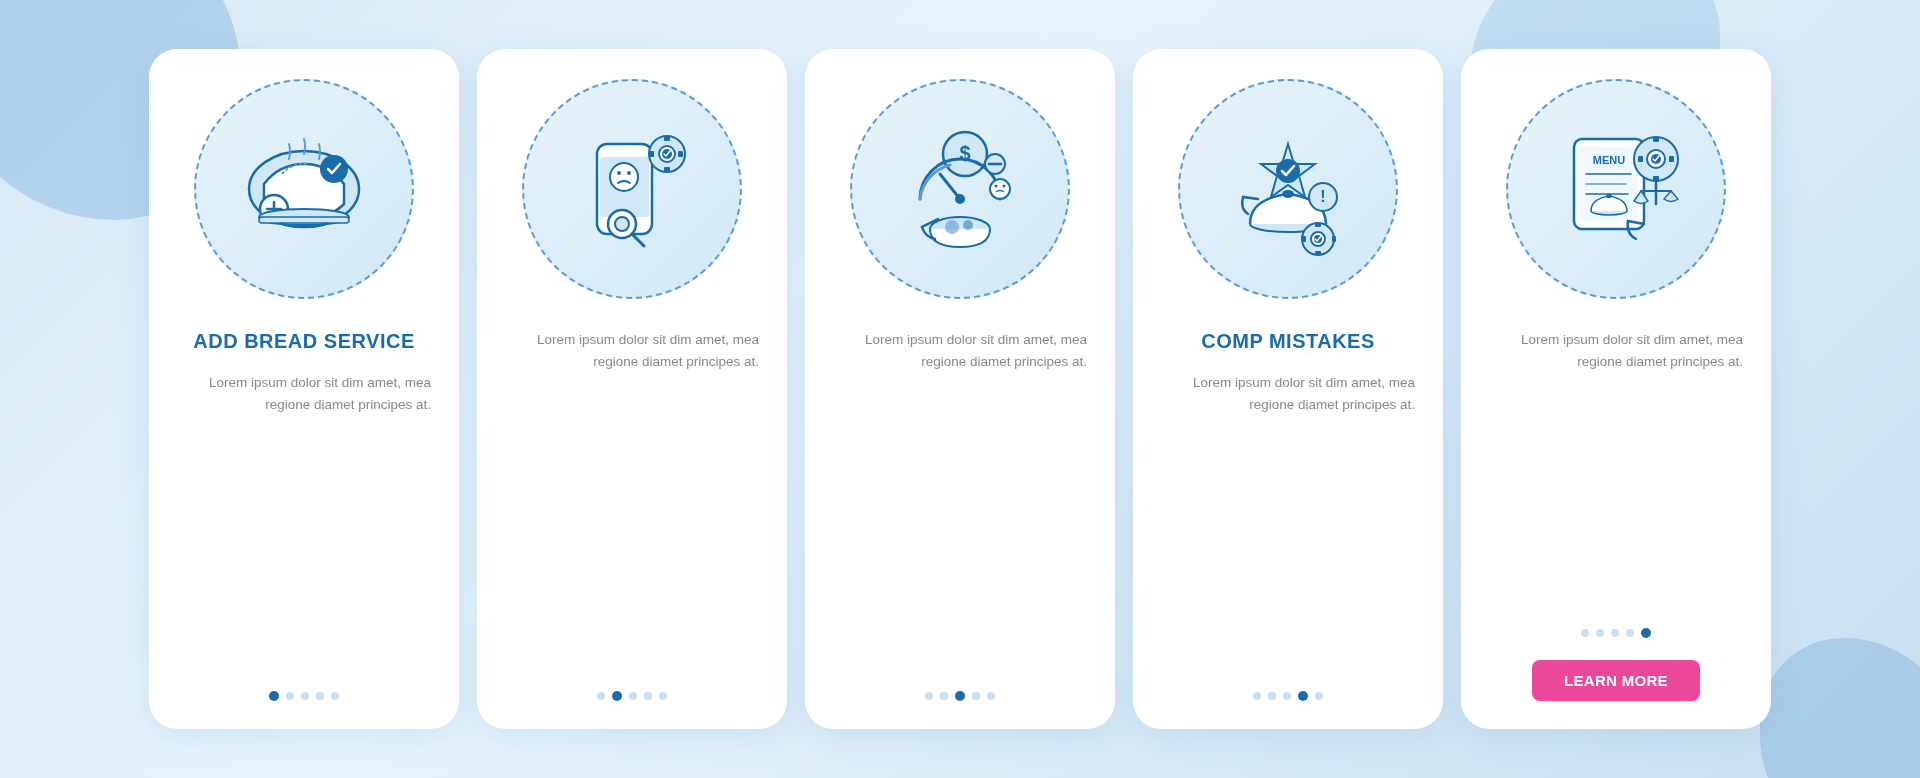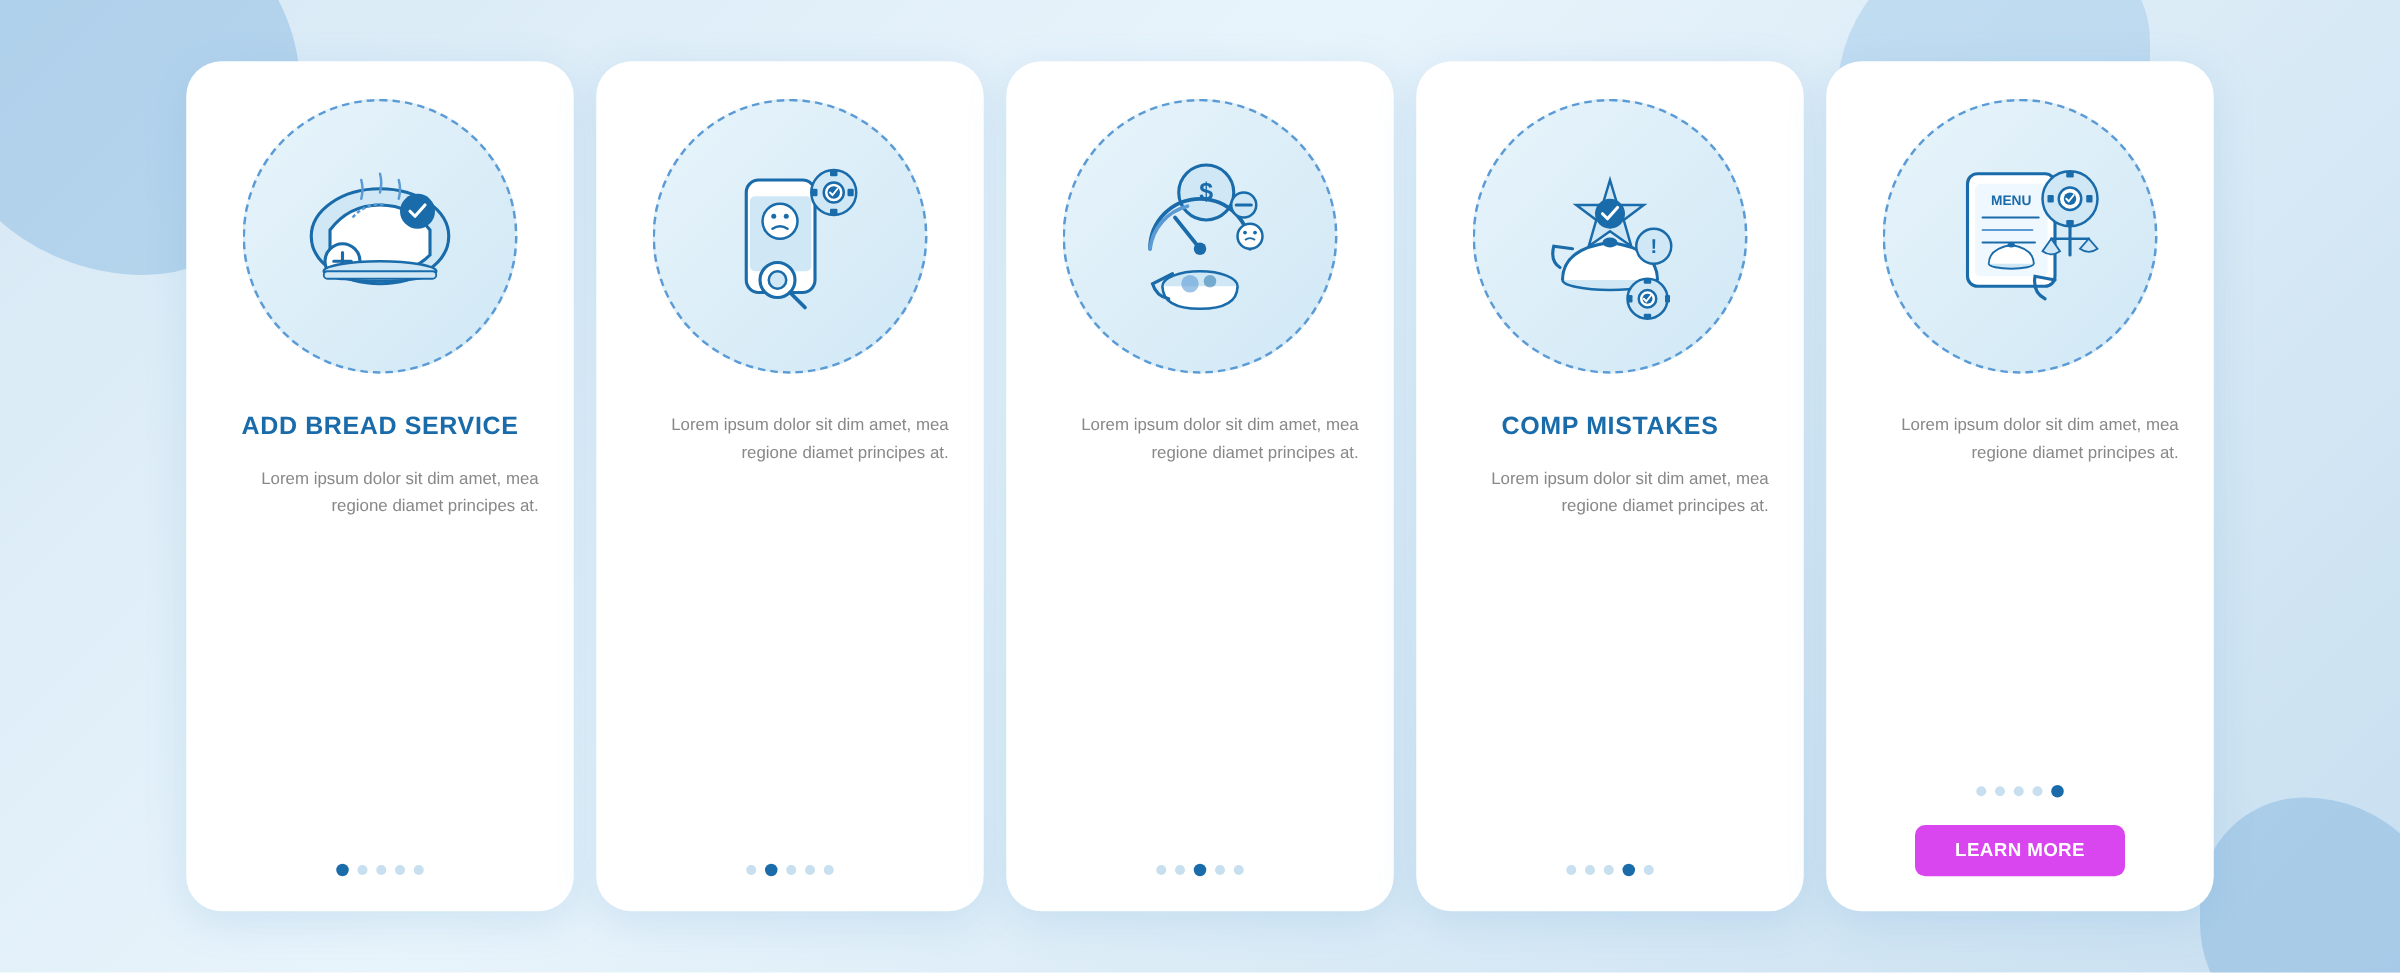--- a/index.html
+++ b/index.html
@@ -118,21 +118,21 @@
       background: #c8dff0;
     }
 
     .dot.active {
       background: #1a6baa;
       width: 10px;
       height: 10px;
     }
 
     .learn-more-btn {
-      background: #d946ef;
+      background: #ec4899;
       color: white;
       border: none;
       border-radius: 8px;
       padding: 12px 32px;
       font-size: 15px;
       font-weight: 700;
       cursor: pointer;
       margin-top: 22px;
       letter-spacing: 0.3px;
     }

